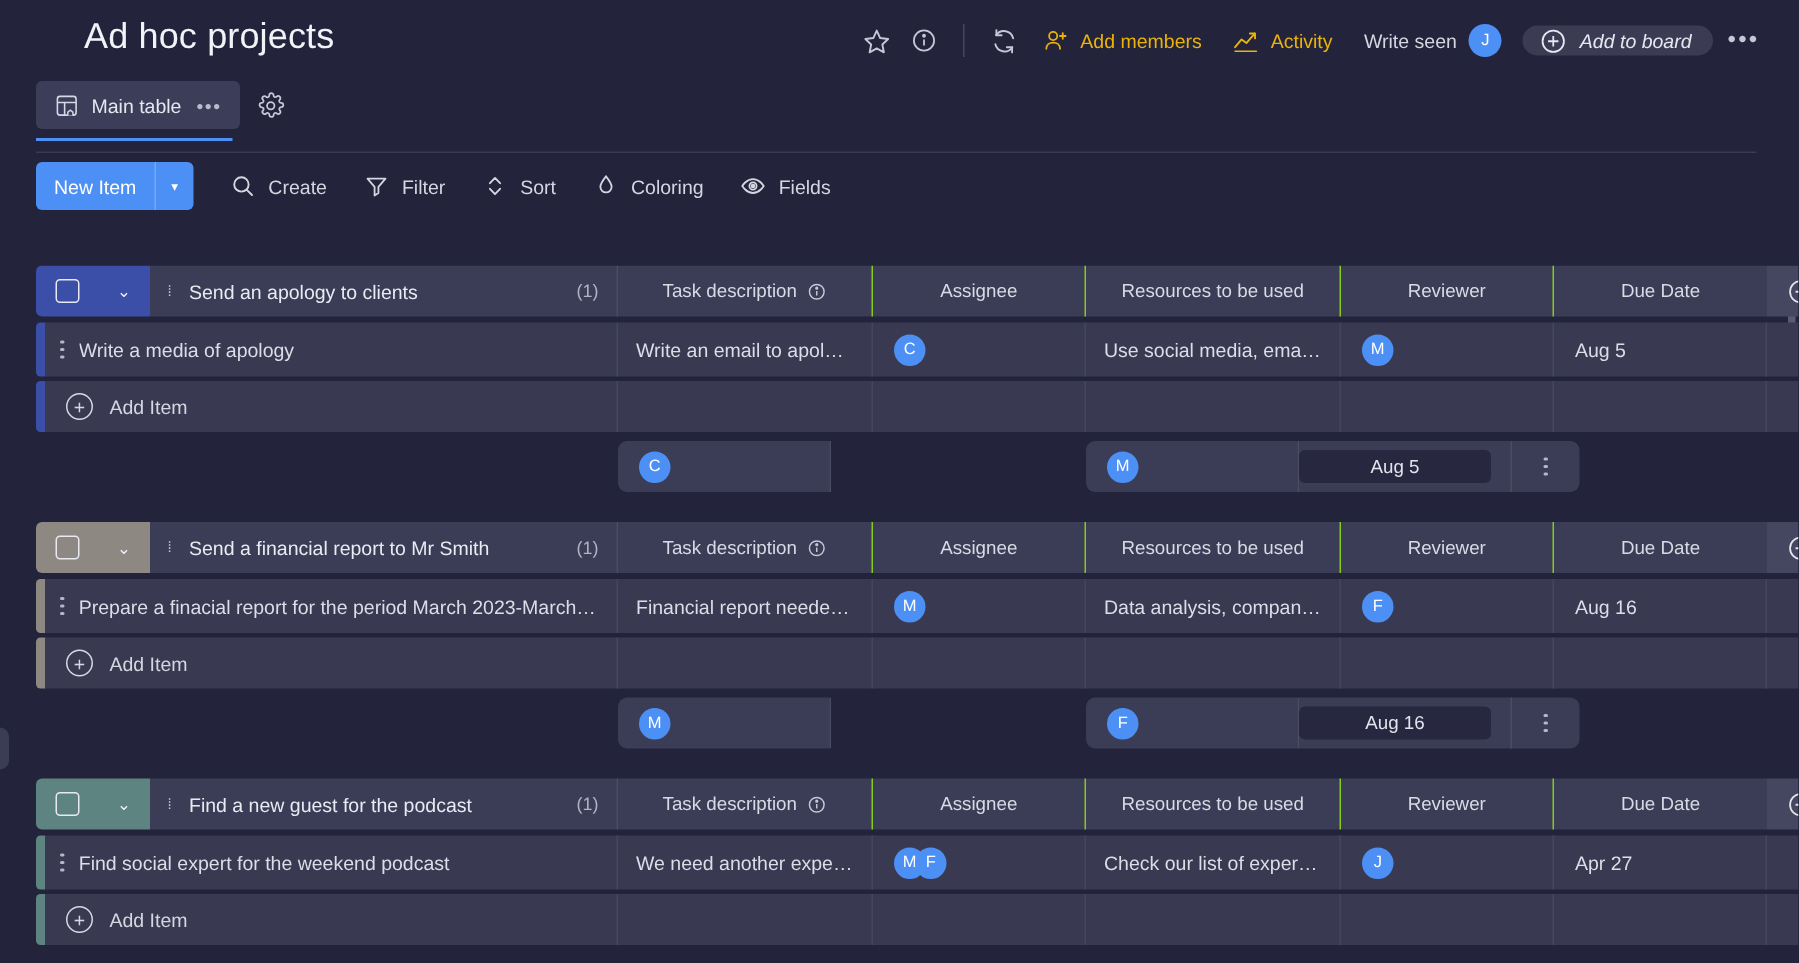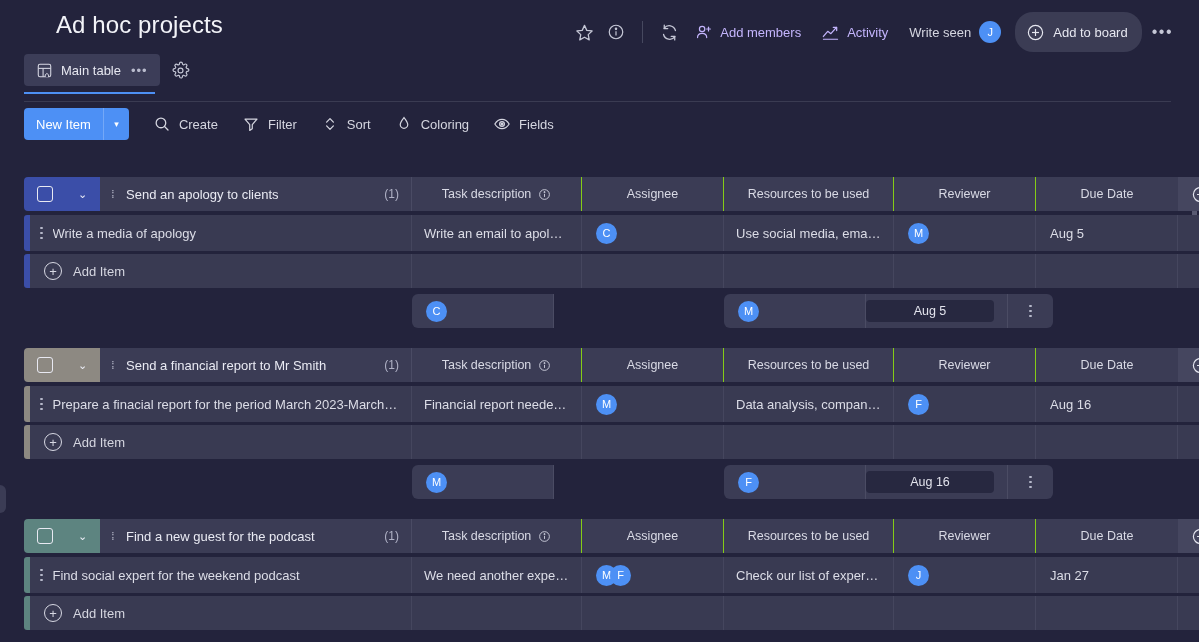--- a/index.html
+++ b/index.html
@@ -27,37 +27,37 @@
     position: absolute; top: 12px; right: 18px;
     display: flex; align-items: center; gap: 2px;
   }
   .hicon {
     width: 30px; height: 30px; display: flex; align-items: center;
     justify-content: center; border-radius: 4px; color: #c5c7d6;
   }
   .hdivider { width: 1px; height: 22px; background: #46485f; margin: 0 9px; }
   .hbtn {
     display: flex; align-items: center; gap: 7px; height: 30px;
-    padding: 0 9px; border-radius: 4px; font-size: 13px; color: #c4b5fd;
+    padding: 0 9px; border-radius: 4px; font-size: 13px; color: #eab308;
     white-space: nowrap;
   }
   .lastseen {
     display: flex; align-items: center; gap: 8px; font-size: 13px;
     color: #d5d6e0; padding: 0 6px 0 10px; white-space: nowrap;
   }
   .avatar {
     width: 22px; height: 22px; border-radius: 50%;
     background: #4d90f5; color: #fff; font-size: 11px;
     display: flex; align-items: center; justify-content: center;
     flex: 0 0 auto; font-weight: 400;
   }
   .add-board-btn {
-    display: flex; align-items: center; gap: 8px; height: 40px;
+    display: flex; align-items: center; gap: 8px; height: 20px;
     padding: 0 14px 0 11px; border-radius: 18px; background: #3b3c54;
-    font-size: 13px; color: #e6e7f0; margin-left: 6px; white-space: nowrap;
+    font-size: 13px; color: #e6e7f0; margin-left: 6px; white-space: nowrap; font-style: italic;
   }
   .dots-h { letter-spacing: 1.5px; font-size: 16px; color: #c5c7d6; padding: 0 8px; }
 
   
   .view-tabs {
     display: flex; align-items: center; gap: 6px;
     margin-top: 14px; position: relative;
   }
   .view-tab {
     display: flex; align-items: center; gap: 8px;
@@ -590,21 +590,21 @@
           </span>
         </div>
         <div class="cell rsc">
           <span class="truncate">Check our list of experts …</span>
         </div>
         <div class="cell rvw">
           <span class="av-stack">
             <span class="avatar sm">J</span>
           </span>
         </div>
-        <div class="cell dt">Jan 27</div>
+        <div class="cell dt">Apr 27</div>
         <div class="cell tail"></div>
       </div>
 
       <div class="add-row">
         <div class="row-accent" style="background:#5d8480"></div>
         <div class="add-main">
           <span class="plus-circle">+</span>
           <span>Add Item</span>
         </div>
         <div class="add-blank c-desc"></div>

